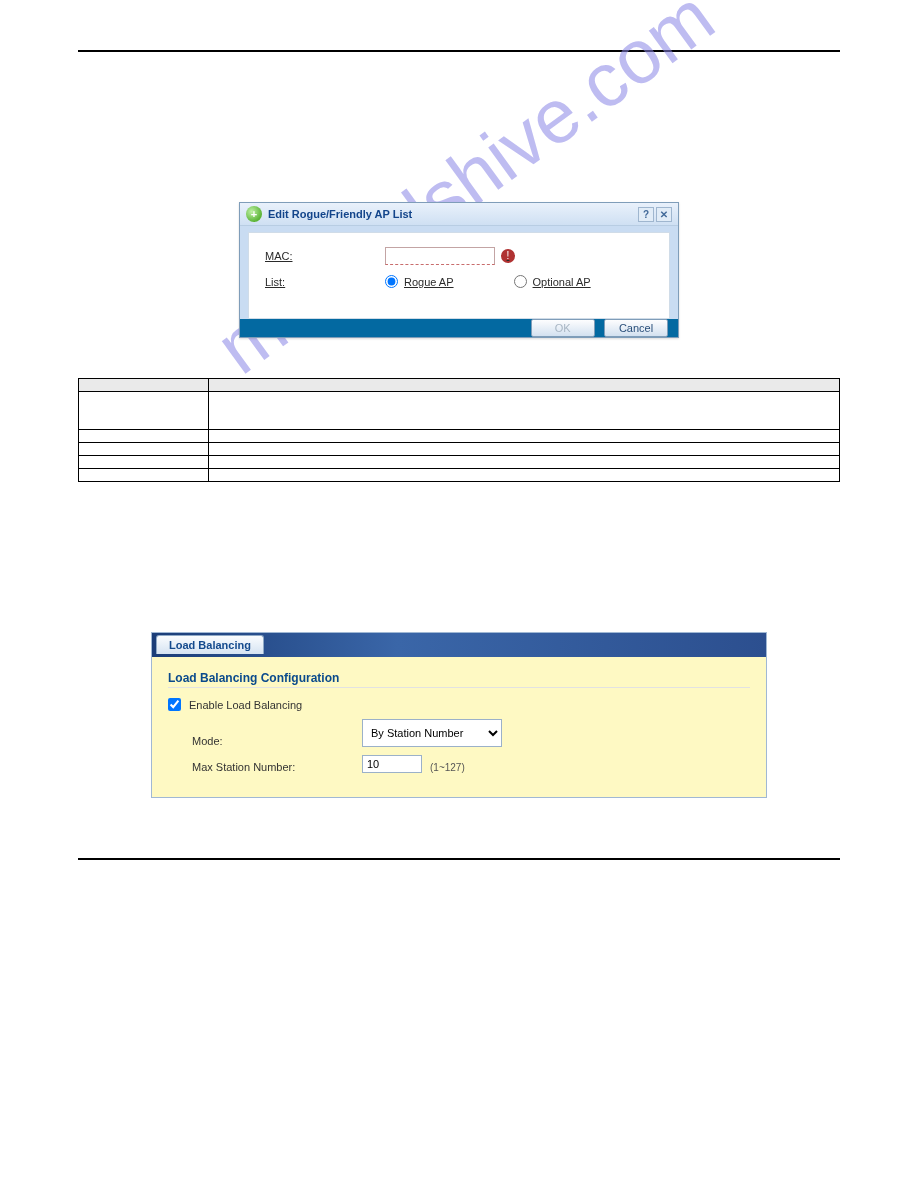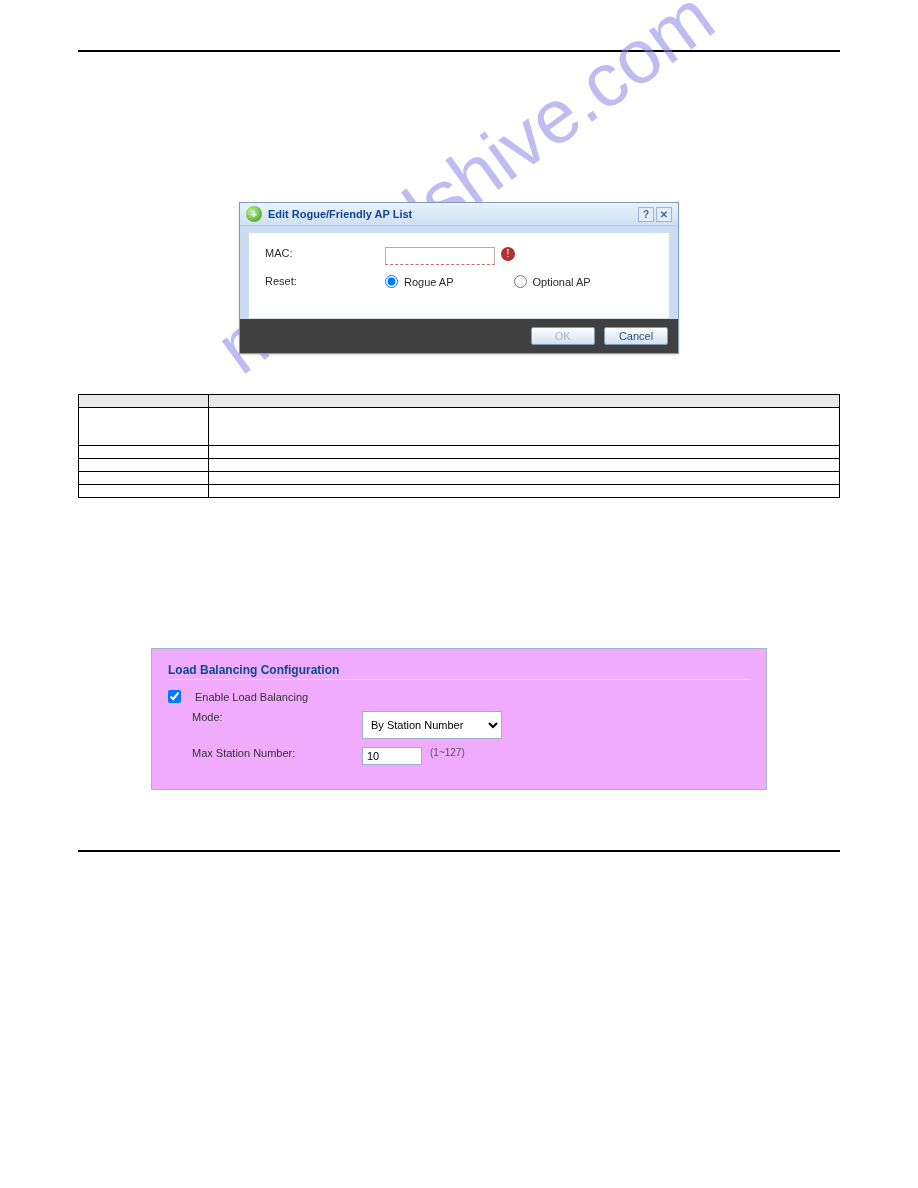--- a/index.html
+++ b/index.html
@@ -78,21 +78,21 @@
     text-align: center;
     margin-left: 2px;
     cursor: pointer;
   }
   .dlg-body {
     background: #fff;
     margin: 6px 8px 0 8px;
     border: 1px solid #d0dce8;
     padding: 14px 16px 20px 16px;
   }
-  .frow { display: flex; align-items: flex-start; margin-bottom: 10px; font-size: 11px; color: #2a2a2a; }
+  .frow { display: flex; align-items: center; margin-bottom: 10px; font-size: 11px; color: #2a2a2a; text-decoration: underline; }
   .flabel { width: 120px; }
   .text-input {
     width: 110px;
     height: 18px;
     border: 1px solid #c3a4a4;
     border-bottom: 1px dashed #c86c6c;
     background: #fff;
     font-size: 11px;
     padding: 0 2px;
   }
@@ -104,23 +104,23 @@
     color: #fff;
     font-size: 10px;
     text-align: center;
     line-height: 14px;
     margin-left: 6px;
   }
   .after-note { margin-left: 6px; font-size: 10px; color: #4a4a4a; }
   .radio-wrap { display: flex; align-items: center; gap: 6px; margin-right: 60px; }
   .radio-wrap input { margin: 0; }
   .dlg-footer {
-    padding: 8px 10px;
+    padding: 0 10px;
     text-align: right;
-    background: #404040;
+    background: #0369a1;
   }
   .btn {
     display: inline-block;
     min-width: 64px;
     padding: 2px 10px;
     border: 1px solid #7f9db9;
     background: linear-gradient(#fdfdfe,#d3e1f0);
     color: #2a4f7a;
     font-size: 11px;
     border-radius: 2px;
@@ -169,37 +169,37 @@
     background: linear-gradient(#fafcfe,#d5e3f2);
     border: 1px solid #8fa9c6;
     border-bottom: none;
     border-radius: 3px 3px 0 0;
     padding: 3px 12px;
     font-size: 11px;
     font-weight: bold;
     color: #144a8d;
   }
   .panel-body {
-    background: #f0abfc;
+    background: #fef9c3;
     padding: 14px 16px 16px 16px;
   }
   .sect-title {
     color: #0a4a8c;
     font-weight: bold;
     font-size: 12px;
     margin-bottom: 2px;
   }
   .sect-rule {
     height: 1px;
     background: #e2e2e2;
     margin: 2px 0 10px 0;
   }
-  .chk-row { display: flex; align-items: center; gap: 14px; font-size: 11px; margin-bottom: 8px; }
+  .chk-row { display: flex; align-items: center; gap: 8px; font-size: 11px; margin-bottom: 8px; }
   .chk-row input { margin: 0; }
-  .prow { display: flex; align-items: flex-start; margin-bottom: 8px; padding-left: 24px; font-size: 11px; }
+  .prow { display: flex; align-items: flex-end; margin-bottom: 8px; padding-left: 24px; font-size: 11px; }
   .plabel { width: 170px; }
   .select {
     width: 140px;
     height: 28px;
     font-size: 11px;
     border: 1px solid #9bb1c9;
     background: #fff;
     padding: 0 4px;
   }
   .numinput {
@@ -236,21 +236,21 @@
       <span class="dlg-help">?</span>
       <span class="dlg-close">✕</span>
     </div>
     <div class="dlg-body">
       <div class="frow">
         <span class="flabel">MAC:</span>
         <input class="text-input" value="" style="">
         <span class="err-badge">!</span>
       </div>
       <div class="frow">
-        <span class="flabel">Reset:</span>
+        <span class="flabel">List:</span>
         <label class="radio-wrap">
           <input type="radio" name="role" checked="" style="">
           <span>Rogue AP</span>
         </label>
         <label class="radio-wrap">
           <input type="radio" name="role" style="">
           <span>Optional AP</span>
         </label>
       </div>
     </div>
@@ -287,20 +287,23 @@
       <tr>
         <td></td>
         <td></td>
       </tr>
     </tbody>
   </table>
 
   <div style="height:120px"></div>
 
   <div class="panel">
+    <div class="panel-tabs">
+      <div class="tab">Load Balancing</div>
+    </div>
     <div class="panel-body">
       <div class="sect-title">Load Balancing Configuration</div>
       <div class="sect-rule"></div>
 
       <div class="chk-row">
         <input type="checkbox" checked="" style="">
         <span>Enable Load Balancing</span>
       </div>
 
       <div class="prow">

